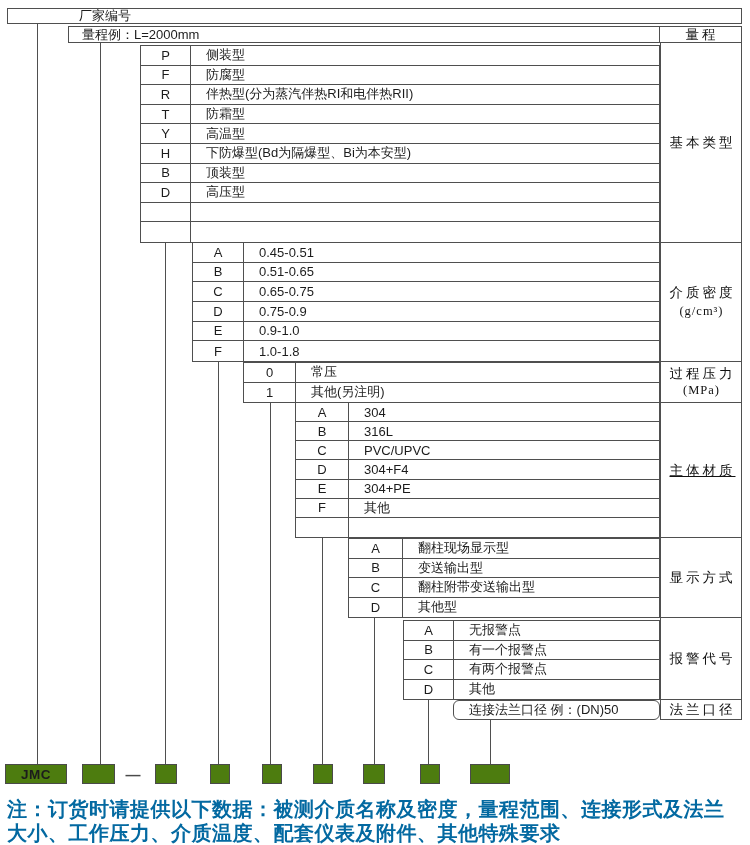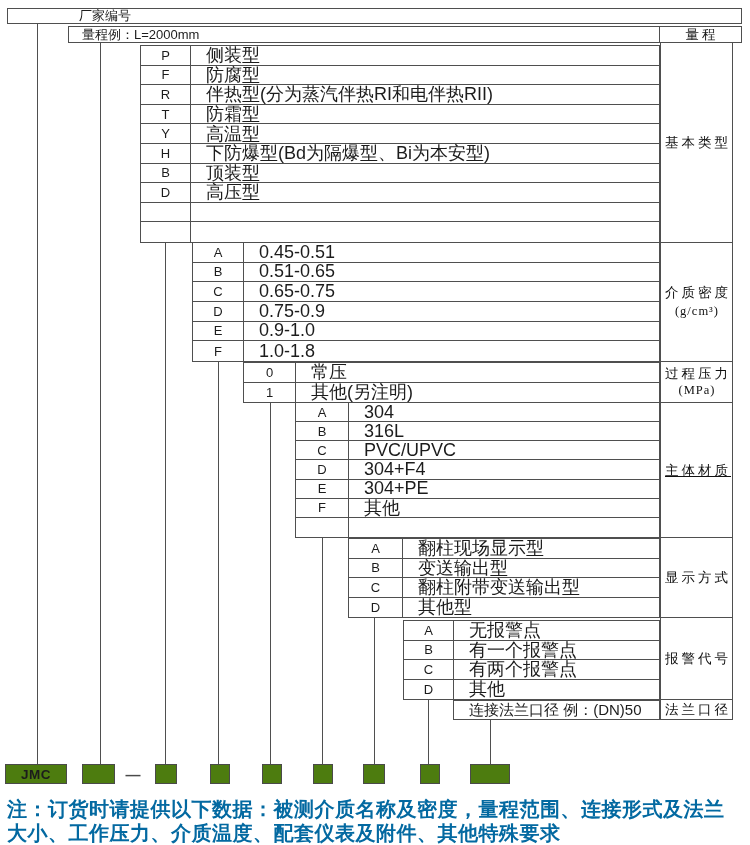--- a/index.html
+++ b/index.html
@@ -6,23 +6,23 @@
   html,body { background:#ffffff; }
   body {
     width:750px; height:845px; position:relative; overflow:hidden;
     font-family:"Liberation Sans","DejaVu Sans",sans-serif; color:#1c1c1c;
   }
   .box { position:absolute; border:1px solid #4f4f4f; background:#fff; display:flex; align-items:center;padding-left:16px; }
   .tbl { position:absolute; border:1px solid #4f4f4f; background:#fff; }
   .tbl .r { display:flex; height:var(--rh); border-bottom:1px solid #4f4f4f; }
   .tbl .r:last-child { border-bottom:none; }
   .tbl .code { width:var(--cw); border-right:1px solid #4f4f4f; display:flex; align-items:center; justify-content:center; font-size:13px; }
-  .tbl .desc { flex:1; display:flex; align-items:center; padding-left:15px; font-size:18px; white-space:nowrap; }
+  .tbl .desc { flex:1; display:flex; align-items:center; padding-left:15px; font-size:13px; white-space:nowrap; }
   .cat {
-    position:absolute; left:660px; width:73px; border:1px solid #4f4f4f; border-top:none; background:#fff;
+    position:absolute; left:660px; width:82px; border:1px solid #4f4f4f; border-top:none; background:#fff;
     display:flex; flex-direction:column; align-items:center; justify-content:center;
     font-family:"Liberation Serif","DejaVu Serif",serif; font-size:13.5px; color:#111;
     letter-spacing:3px; text-indent:3px; text-align:center; line-height:19px;
   }
   .cat .unit { letter-spacing:1px; text-indent:1px; font-size:12.5px; }
   .vline { position:absolute; width:1px; background:#4f4f4f; }
   .bx { position:absolute; top:764px; height:20px; border:1.4px solid #4a4a4a; background:#4d7c0f;
         display:flex; align-items:center; justify-content:center; }
   .jmc-text { font-weight:bold; font-size:13.5px; letter-spacing:0.5px; }
   .dash { position:absolute; top:764px; height:20px; display:flex; align-items:center; justify-content:center;
@@ -213,21 +213,21 @@
   <div class="r">
     <div class="code">C</div>
     <div class="desc">有两个报警点</div>
   </div>
   <div class="r">
     <div class="code">D</div>
     <div class="desc">其他</div>
   </div>
 </div>
 
-<div class="box" style="left:453px; top:700px; width:207px; height:20px; padding-left:15px; font-size:15px; white-space:nowrap;">
+<div class="box" style="left:453px; top:700px; width:207px; height:20px; padding-left:15px; font-size:13px; white-space:nowrap;border-radius:6px;">
   <span>连接法兰口径 例：(DN)50</span>
 </div>
 
 <div class="vline" style="left:37px;  top:23px;  height:741px;"></div>
 <div class="vline" style="left:100px; top:42px;  height:722px;"></div>
 <div class="vline" style="left:165px; top:242px; height:522px;"></div>
 <div class="vline" style="left:218px; top:361px; height:403px;"></div>
 <div class="vline" style="left:270px; top:402px; height:362px;"></div>
 <div class="vline" style="left:322px; top:537px; height:227px;"></div>
 <div class="vline" style="left:374px; top:617px; height:147px;"></div>

